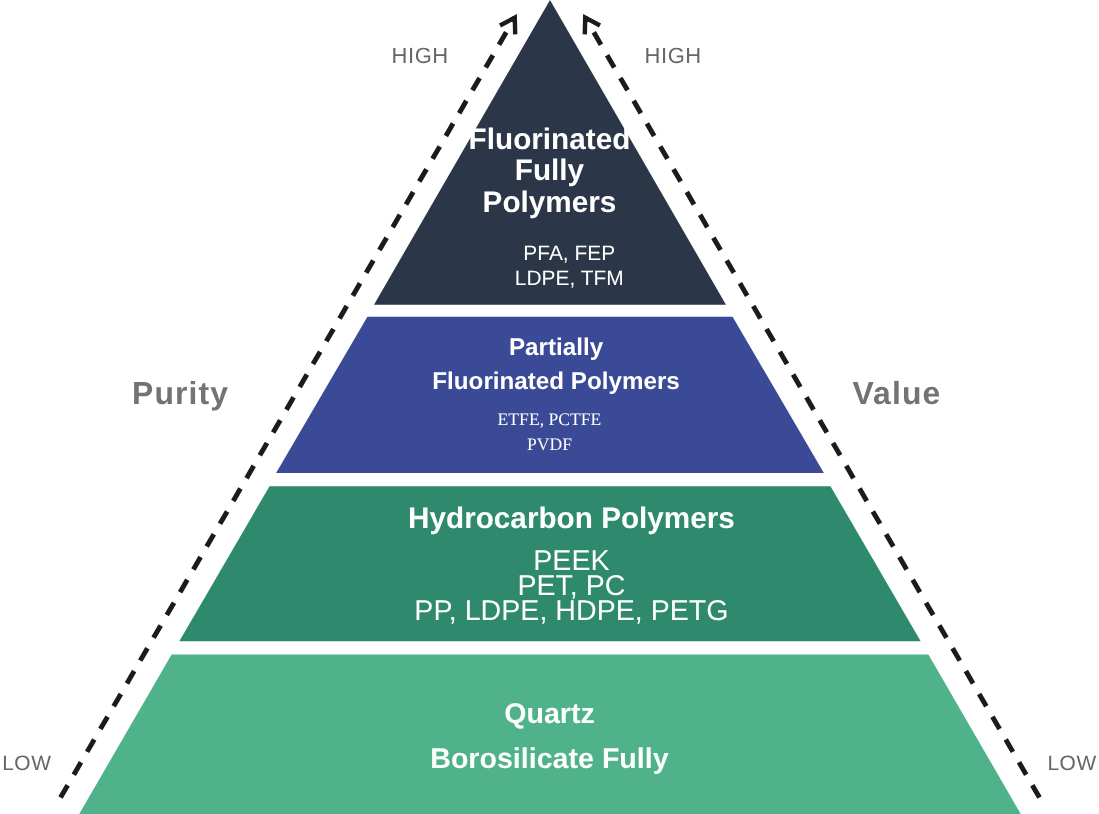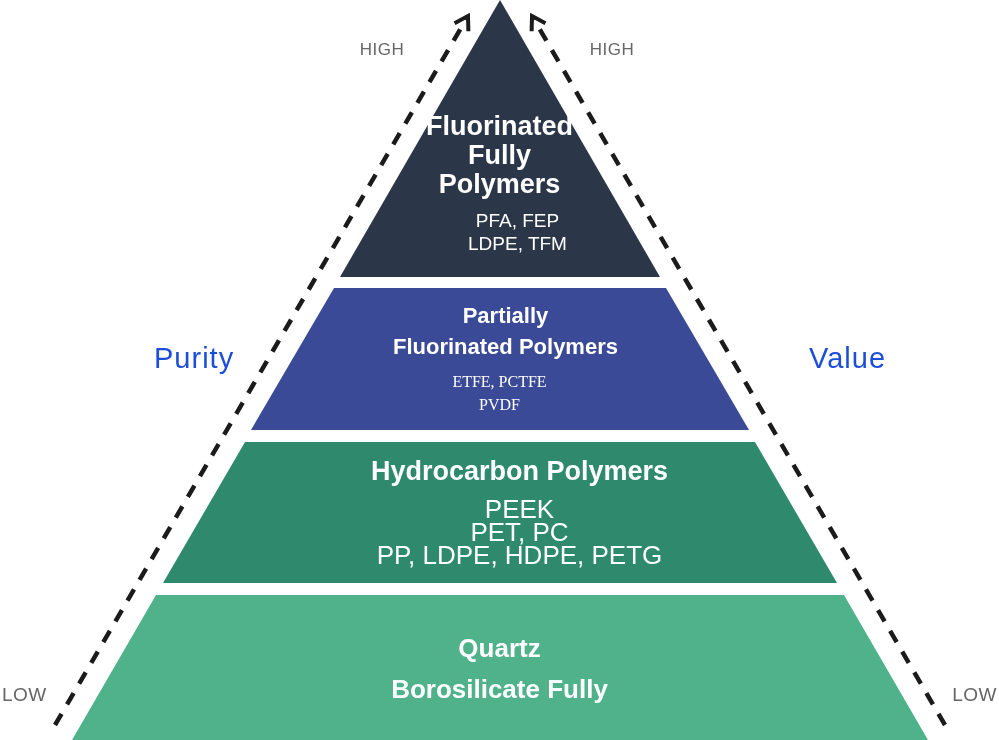--- a/index.html
+++ b/index.html
@@ -8,40 +8,39 @@
     font-family:"Liberation Sans","DejaVu Sans",sans-serif;
   }
   .pyramid-svg{position:absolute;left:0;top:0;}
   .tier-text{
     position:absolute;left:0;width:999px;text-align:center;color:#ffffff;
     pointer-events:none;
   }
   .tier-text .heading{font-weight:700;}
   .t1{top:112px;}
   .t1 .heading{font-size:27px;line-height:29px;}
-  .t1 .materials{margin-top:10px;font-size:19px;line-height:23px;padding-left:36px;}
+  .t1 .materials{margin-top:20px;font-size:19px;line-height:23px;padding-left:36px;}
   .t2{top:300px;}
   .t2 .heading{font-size:22px;line-height:31px;margin-left:12px;}
   .t2 .materials{margin-top:8px;font-size:16px;line-height:23px;font-family:Liberation Serif, serif;}
   .t3{top:456px;padding-left:20px;}
   .t3 .heading{font-size:27px;line-height:30px;}
   .t3 .materials{margin-top:12px;font-size:26px;line-height:23px;}
   .t4{top:628px;}
   .t4 .heading{font-size:26px;line-height:41px;}
   .axis-end{
-    position:absolute;color:#666666;font-size:17px;letter-spacing:0.5px;
+    position:absolute;color:#666666;font-size:20px;letter-spacing:0.5px;
   }
   .high-left{left:352px;top:40px;width:60px;text-align:center;}
   .high-right{left:582px;top:40px;width:60px;text-align:center;}
   .low-left{left:2px;top:684px;font-size:19px;}
   .low-right{right:2px;top:684px;font-size:19px;}
   .axis-label{
-    position:absolute;color:#1d4ed8;font-size:29px;font-weight:400;
+    position:absolute;color:#737373;font-size:29px;font-weight:700;
     letter-spacing:1px;
-    margin-left:34px;
   }
   .purity{left:120px;top:342px;}
   .value{left:775px;top:342px;}
 </style>
 </head>
 <body>
 
 <div class="stage">
 
   <svg class="pyramid-svg" width="999" height="740" viewBox="0 0 999 740">

